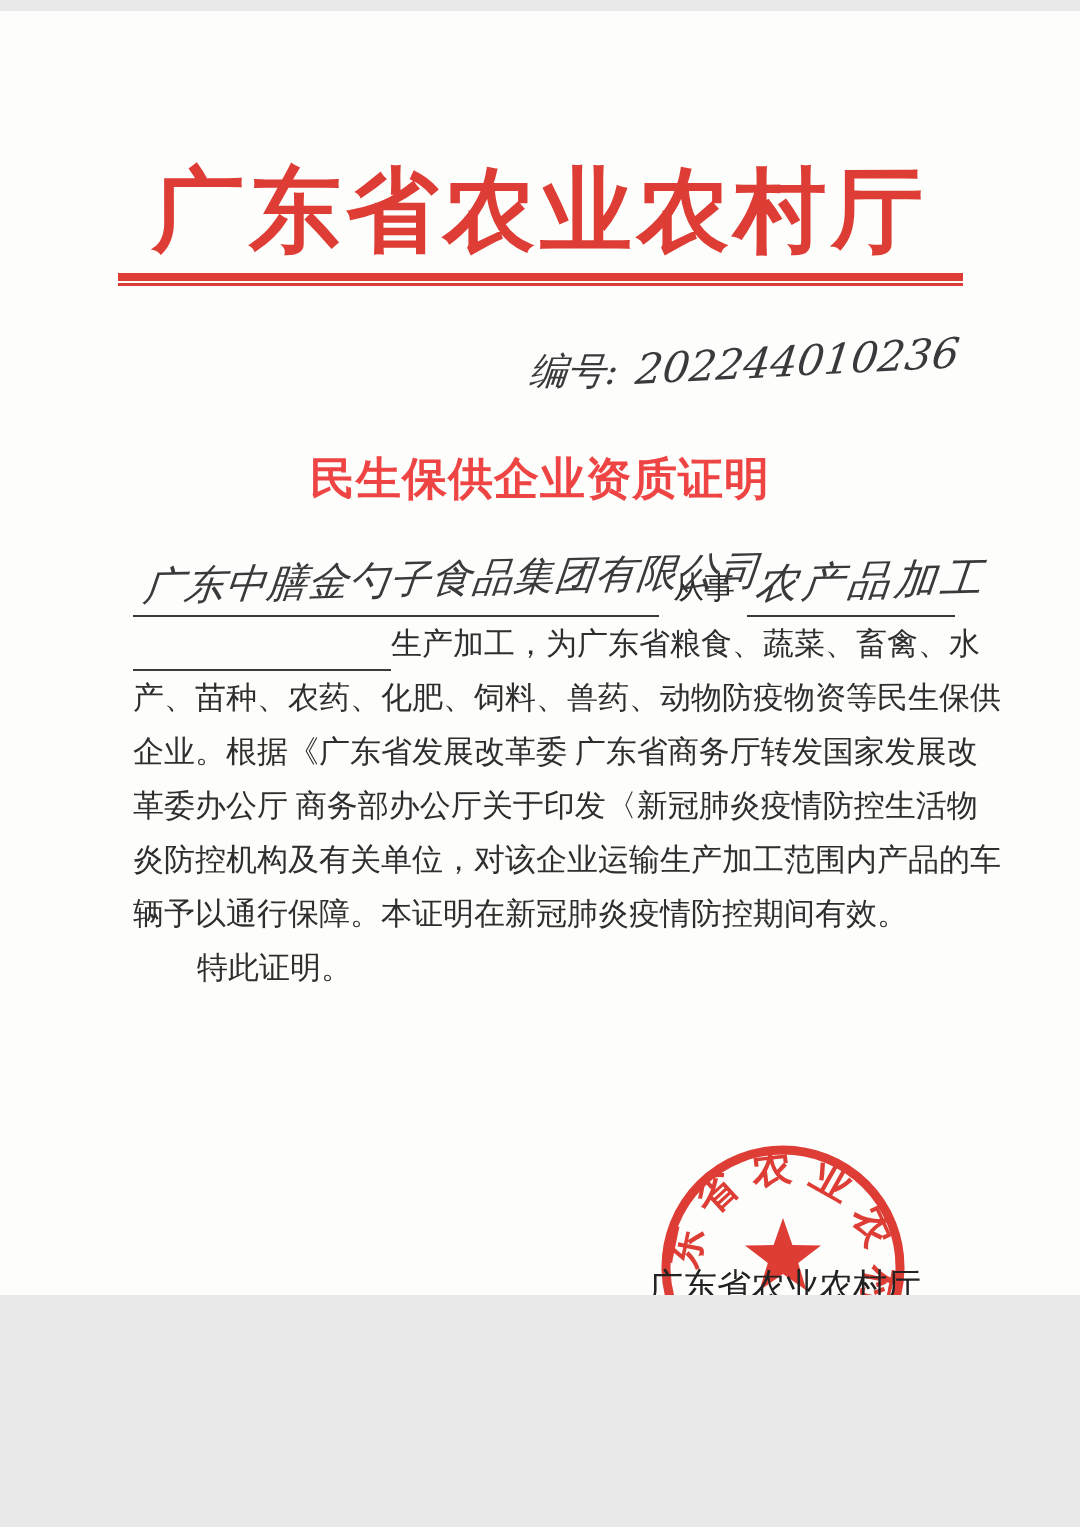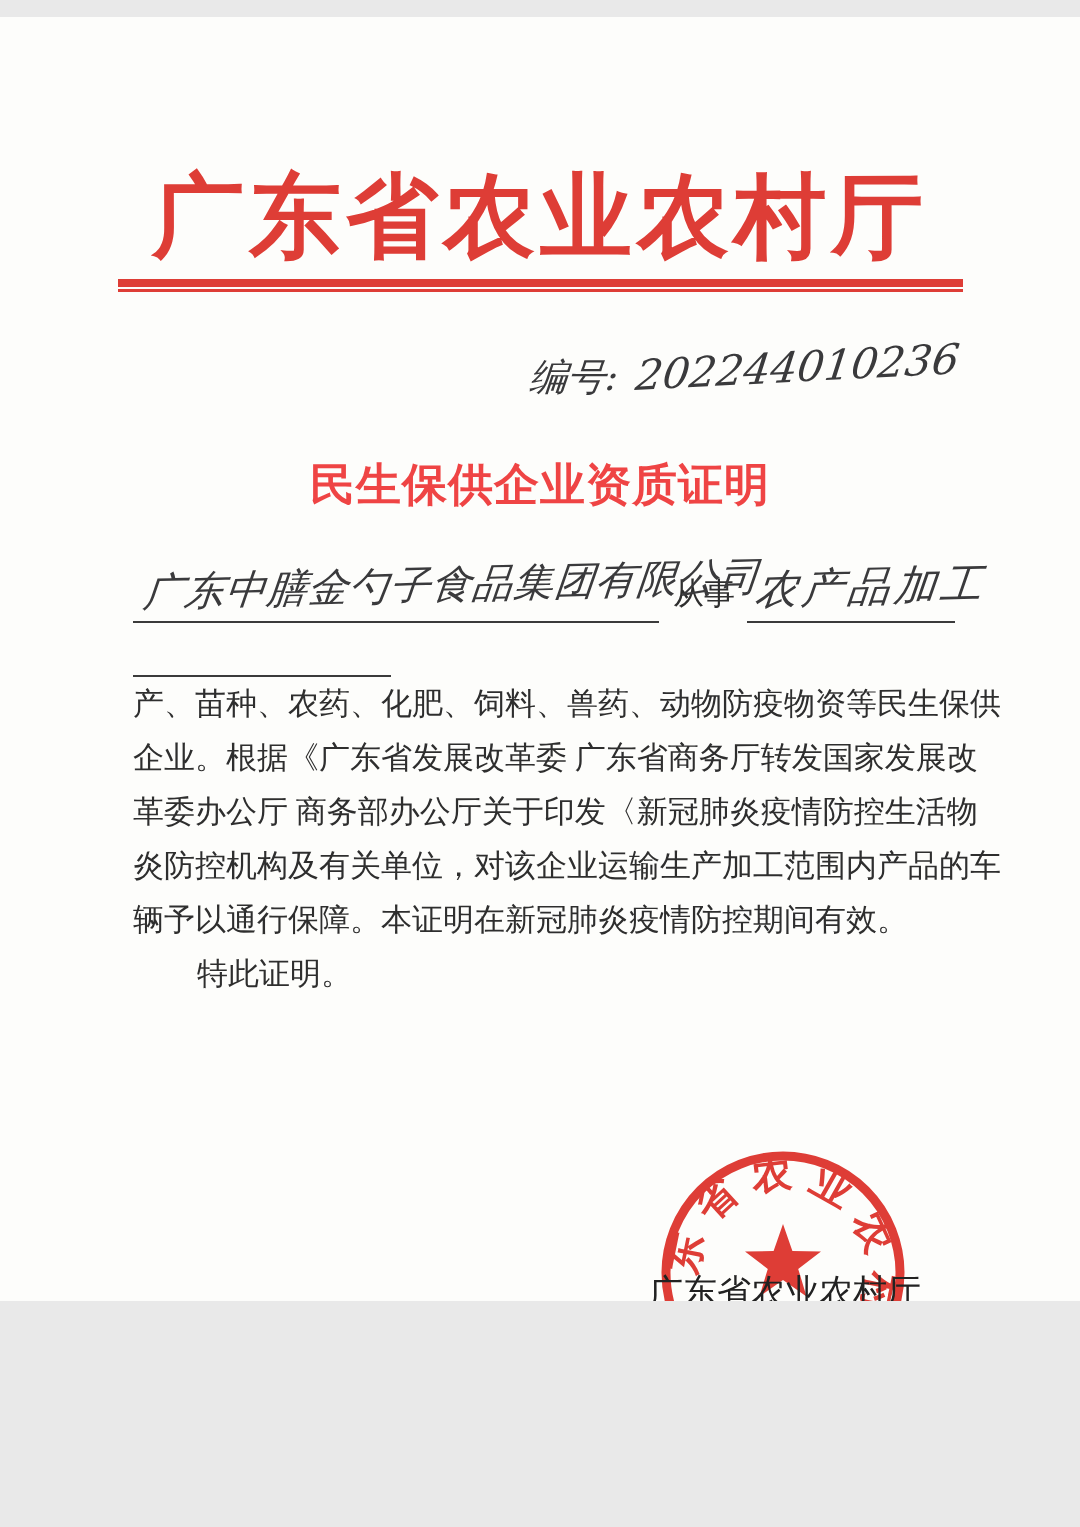--- a/index.html
+++ b/index.html
@@ -1,19 +1,19 @@
 <!DOCTYPE html>
 <html><head>
 <meta charset="utf-8">
 <style>
   html,body { margin:0; padding:0; background:#e9e9e9; }
   .page {
     position:relative;
     width:1080px; height:1284px;
-    margin:17px auto;
+    margin:11px auto;
     background:#fdfdfb;
     overflow:hidden;
     font-family:"Liberation Serif","DejaVu Serif",serif;
     color:#2e2e2e;
     text-decoration:underline;
   }
 
   
   .letterhead {
     position:absolute; top:138px; left:0; width:100%;
@@ -146,20 +146,21 @@
         <span class="hand">广东中膳金勺子食品集团有限公司</span>
       </span>
       <span class="engaged-label">从事</span>
       <span class="scope-underline u-line">
         <span class="hand">农产品加工</span>
       </span>
     </div>
 
     <div class="line-row">
       <span class="blank-underline"></span>
+      <span class="jtext">生产加工，为广东省粮食、蔬菜、畜禽、水</span>
     </div>
 
     <span class="bline">产、苗种、农药、化肥、饲料、兽药、动物防疫物资等民生保供</span>
     <span class="bline">企业。根据《广东省发展改革委 广东省商务厅转发国家发展改</span>
     <span class="bline">革委办公厅 商务部办公厅关于印发〈新冠肺炎疫情防控生活物</span>
     <span class="bline">炎防控机构及有关单位，对该企业运输生产加工范围内产品的车</span>
     <span class="bline last">辆予以通行保障。本证明在新冠肺炎疫情防控期间有效。</span>
 
     <span class="closing">特此证明。</span>
   </div>

